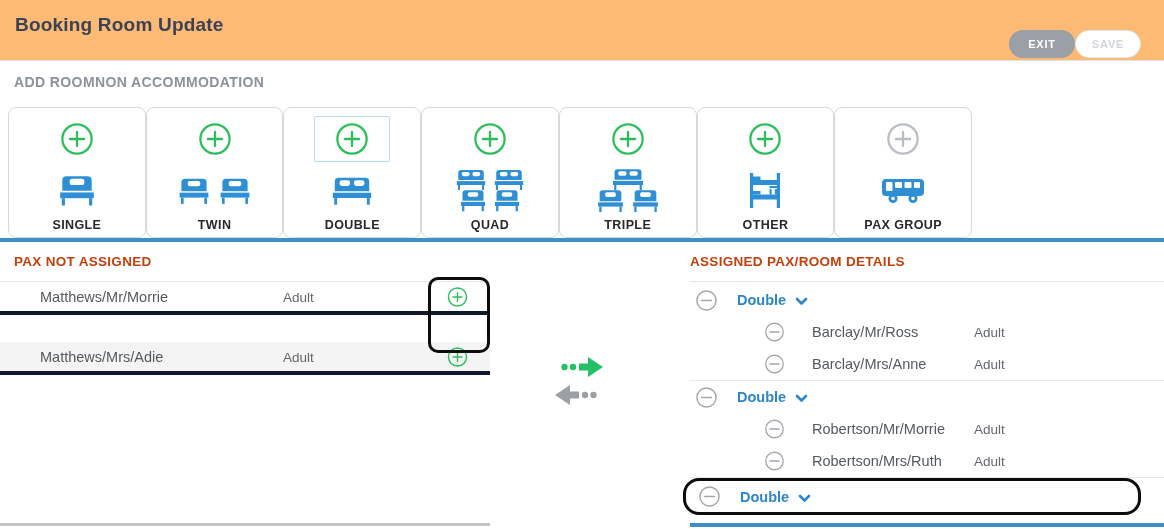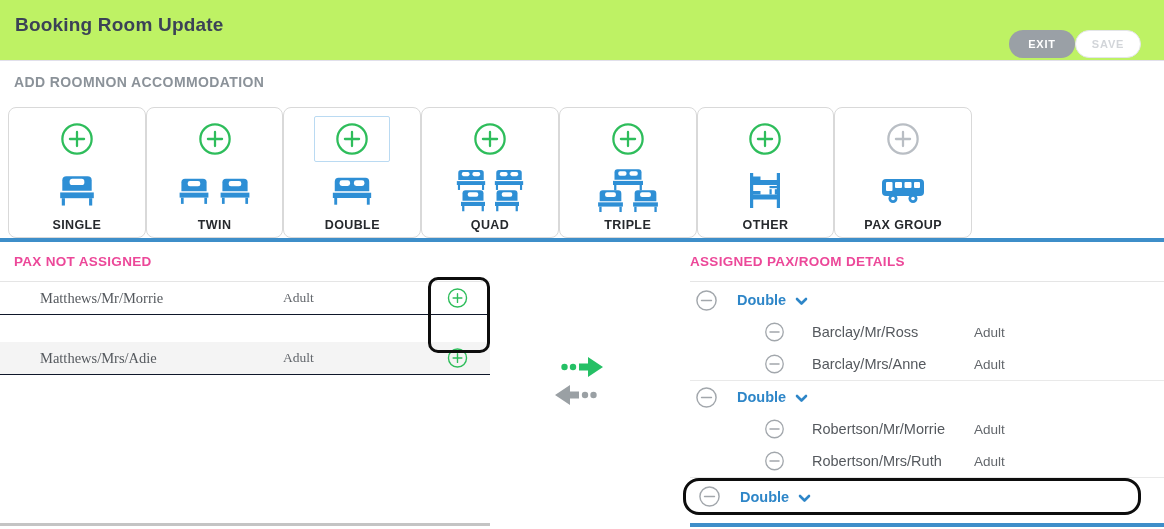--- a/index.html
+++ b/index.html
@@ -1,21 +1,21 @@
 <!DOCTYPE html>
 <html style="--accent-green: #2EBD5B; --arrow-green: #25C065; --accent-blue: #2E86C8; --bed-blue: #2E8FD5; --divider-blue: #3E8EC9; --icon-gray: #B9BEC4; --minus-gray: #A2A7AC;"><head>
 <meta charset="utf-8">
 <style>
   * { margin:0; padding:0; box-sizing:border-box; }
   html, body { width:1164px; height:529px; }
   body { font-family:"Liberation Sans", sans-serif; background:#fff; position:relative; overflow:hidden; }
   svg { display:block; }
 
   
-  .header { position:absolute; top:0; left:0; width:1164px; height:61px; border-bottom:1px solid #e1e0eb; background:#bef264; }
+  .header { position:absolute; top:0; left:0; width:1164px; height:61px; border-bottom:1px solid #e1e0eb; background:#fdba74; }
   .page-title { position:absolute; left:15px; top:14px; font-size:19px; font-weight:bold; color:#3b4256; letter-spacing:0.2px; }
   .header-buttons { position:absolute; right:23px; top:30px; display:flex; }
   .btn { width:66px; height:28px; border-radius:14px; font-size:11px; font-weight:bold; letter-spacing:0.8px; font-family:inherit; cursor:pointer; text-align:center; }
   .btn-exit { background:#9aa0a6; color:#fff; border:none; }
   .btn-save { background:#fff; color:#d2d5d9; border:1px solid #e3e5e8; }
 
   
   .addroom { position:absolute; top:61px; left:0; width:1164px; height:181px; border-bottom:4px solid var(--divider-blue); }
   .addroom-labels { position:absolute; top:13px; left:14px; right:14px; display:flex; justify-content:flex-start; font-size:14px; font-weight:bold; color:#8b9299; letter-spacing:0.4px; }
   .cards { position:absolute; left:8px; top:46px; width:964px; height:131px; display:flex; justify-content:space-between; }
@@ -26,24 +26,24 @@
   .plus-ic.gray { color:var(--icon-gray); }
   .room-icon { height:52px; display:flex; align-items:center; justify-content:center; margin-top:2px; color:var(--bed-blue); }
   .icon-col { display:flex; flex-direction:column; align-items:center; line-height:0; }
   .icon-row { display:flex; align-items:flex-end; line-height:0; }
   .icon-row.gap { gap:5px; }
   .icon-row.tight { gap:4px; }
   .neg { margin-top:-3px; }
   .room-label { font-size:12.5px; font-weight:bold; color:#26292d; letter-spacing:0.4px; margin-top:2px; }
 
   
-  .panel-header { height:40px; line-height:40px; font-size:13.5px; font-weight:bold; color:#ec4899; letter-spacing:0.3px; border-bottom:1px solid #e5e5e5; }
+  .panel-header { height:40px; line-height:40px; font-size:13.5px; font-weight:bold; color:#c2410c; letter-spacing:0.3px; border-bottom:1px solid #e5e5e5; }
   .left-panel { position:absolute; top:242px; left:0; width:490px; height:287px; }
   .left-panel .panel-header { padding-left:14px; }
-  .pax-row { position:relative; height:33px; border-bottom:1px solid #0f172a; background:#fff; cursor:pointer;font-family:Liberation Serif, serif; }
+  .pax-row { position:relative; height:33px; border-bottom:4px solid #0f172a; background:#fff; cursor:pointer; }
   .pax-row:nth-child(2) { background:#f4f4f4;margin-top:27px; }
   .pax-row .pax-name { position:absolute; left:40px; top:50%; transform:translateY(-50%); font-size:14.5px; color:#55595e; }
   .pax-row .pax-type { position:absolute; left:283px; top:50%; transform:translateY(-50%); font-size:13.5px; color:#63676c; }
   .plus-small { position:absolute; left:447px; top:50%; transform:translateY(-50%); color:var(--accent-green); line-height:0; cursor:pointer; }
   .black-box-left { position:absolute; left:428px; top:35px; width:62px; height:76px; border:3px solid #0d0d0d; border-radius:10px; pointer-events:none; }
   .gray-bottom-line { position:absolute; left:0; top:281px; width:490px; height:3px; background:#c4c4c4; }
 
   .arrows { position:absolute; left:552px; top:354px; }
   .arrow-green { margin-left:8px; color:var(--arrow-green); cursor:pointer; }
   .arrow-gray { margin-top:2px; color:#9aa0a4; cursor:pointer; }

